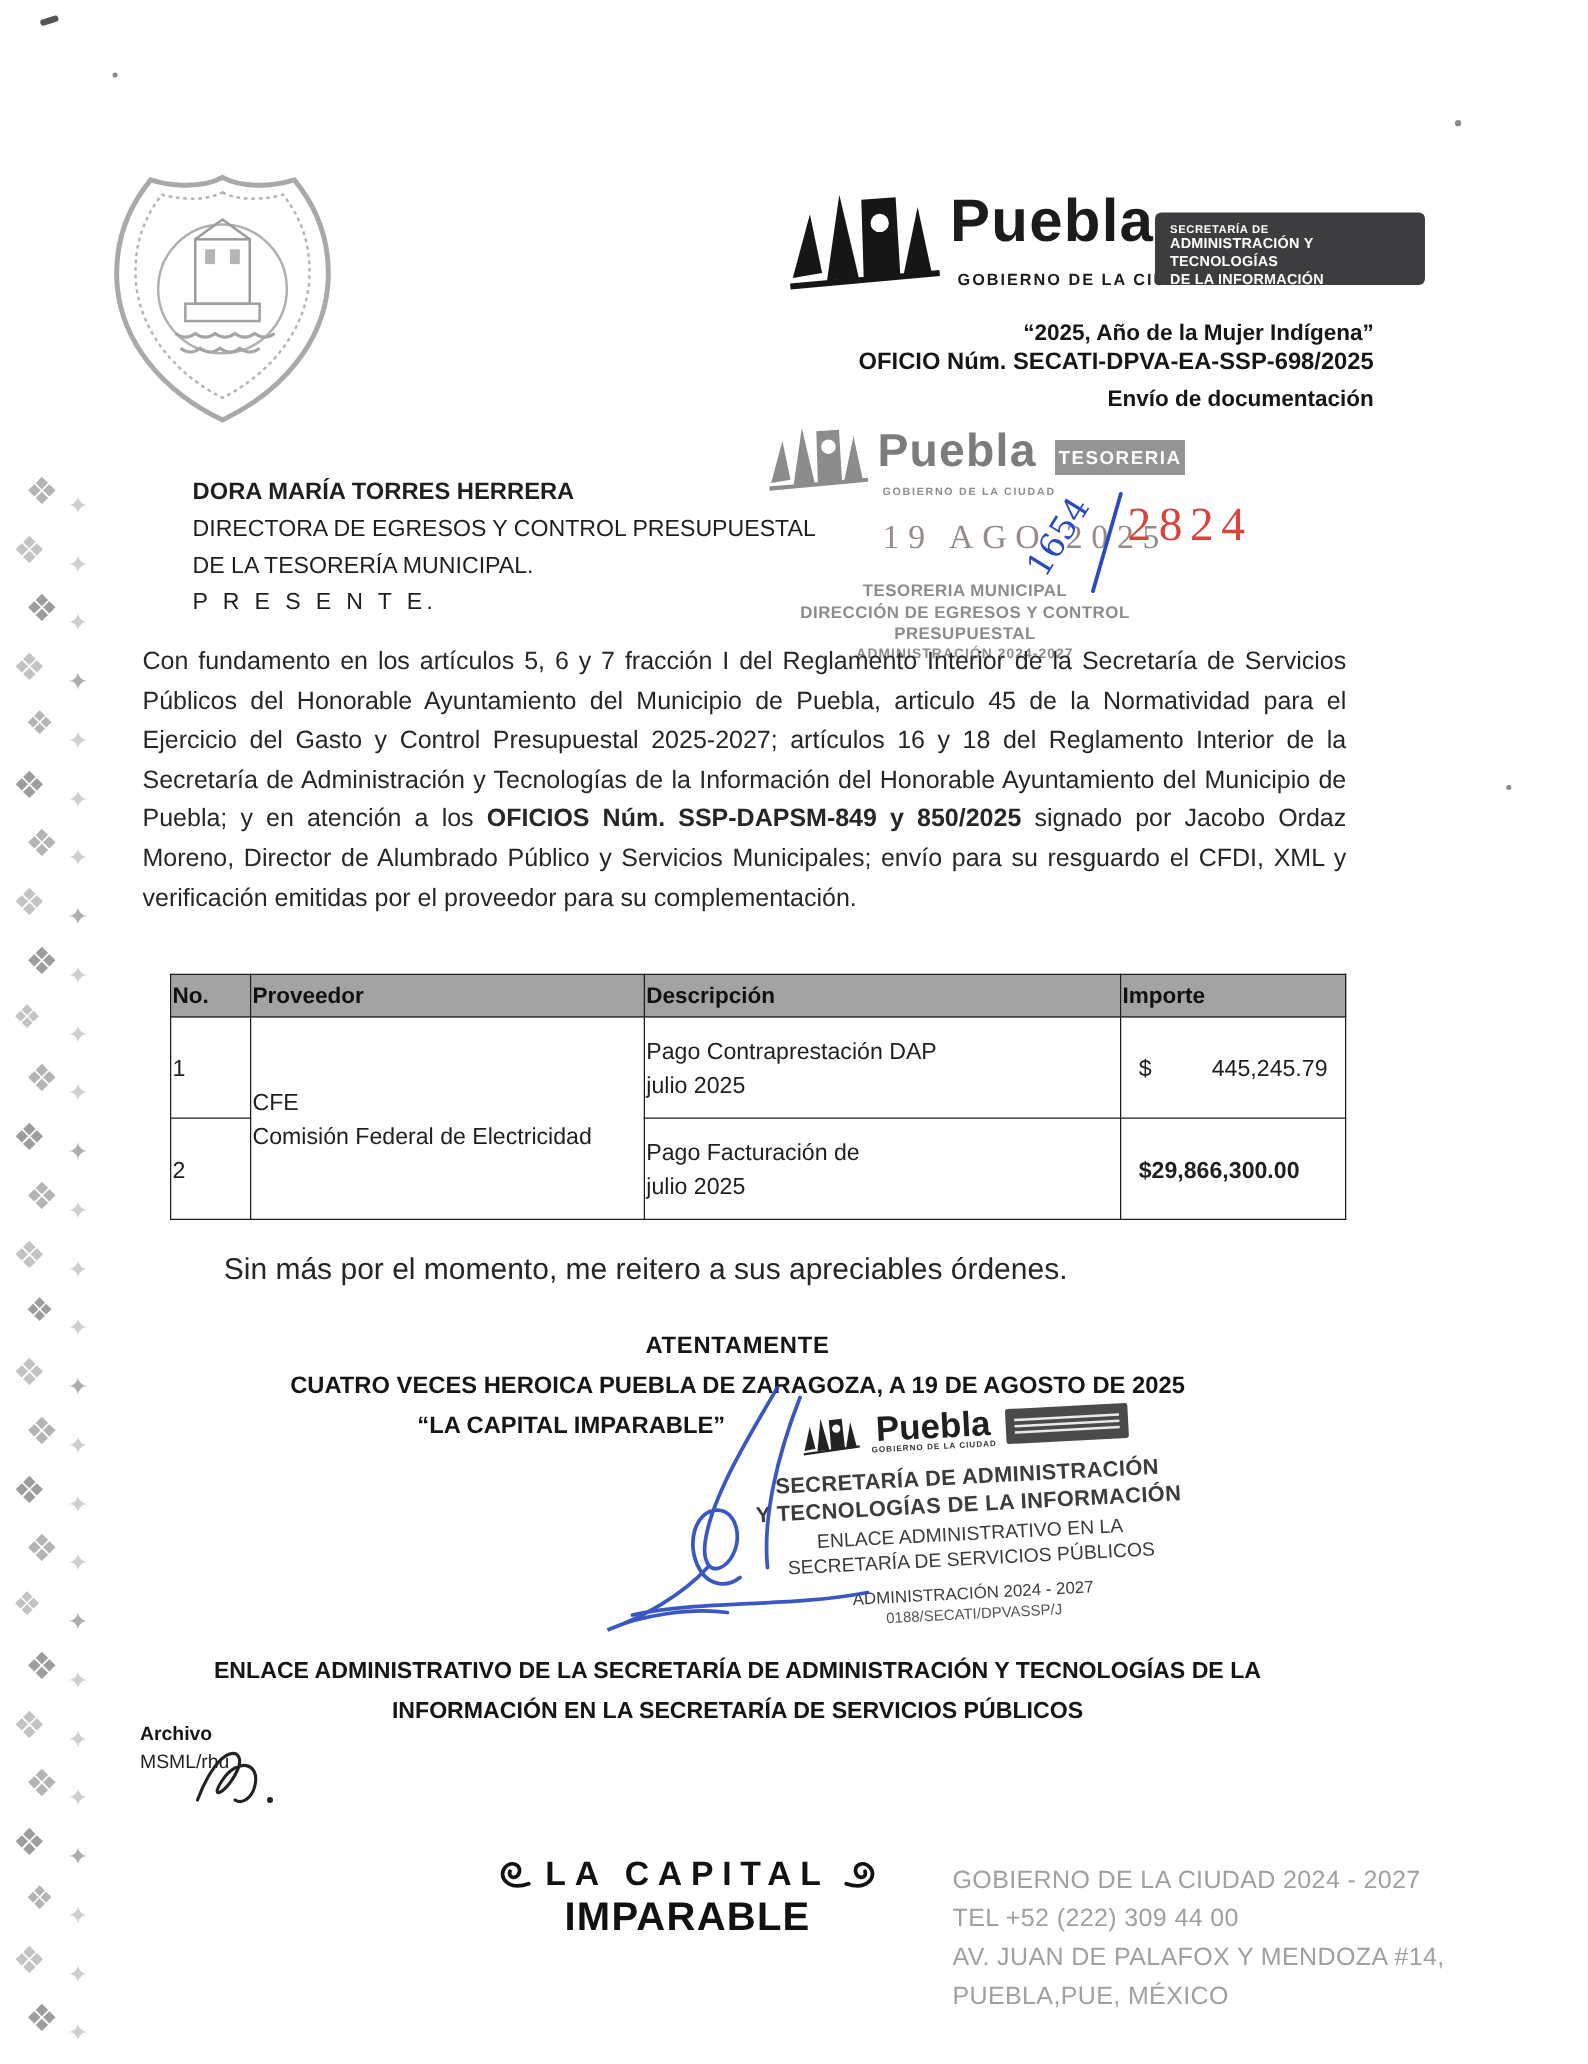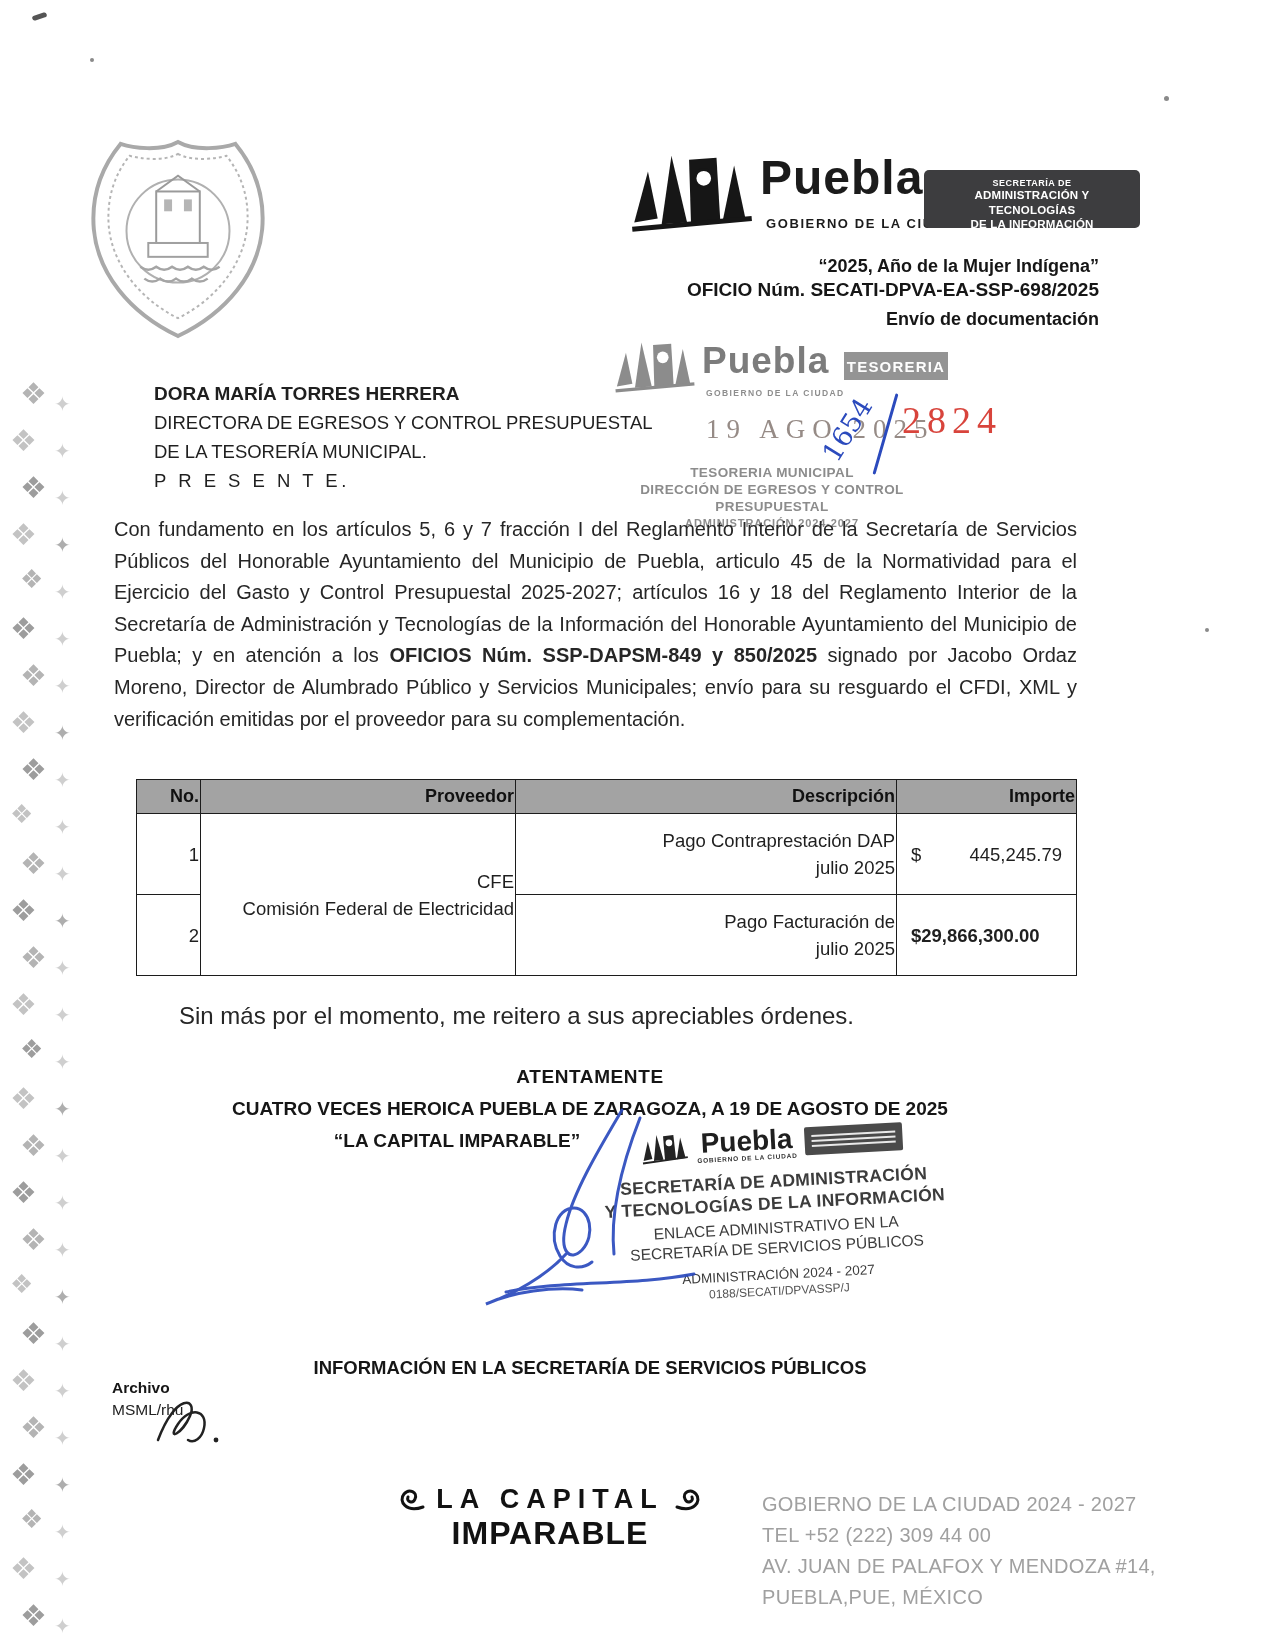--- a/index.html
+++ b/index.html
@@ -18,21 +18,21 @@
   .orn-row:nth-child(5n) .orn-g1{font-size:26px;}
 
   
   .crest{position:absolute;left:76px;top:136px;width:204px;height:208px;}
 
   
   .brand-icon{position:absolute;left:628px;top:146px;width:128px;height:94px;color:#161616;}
   .brand-name{position:absolute;left:760px;top:150px;font-size:48px;font-weight:bold;color:#1b1b1b;letter-spacing:1px;}
   .brand-tagline{position:absolute;left:766px;top:216px;font-size:13px;font-weight:bold;letter-spacing:1.6px;color:#1b1b1b;}
   .brand-badge{position:absolute;left:924px;top:170px;width:216px;height:58px;background:#3d3d3f;border-radius:5px;
-               color:#fff;padding:8px 28px;box-sizing:border-box;text-align:center;}
+               color:#fff;padding:8px 12px;box-sizing:border-box;}
   .badge-l1{font-size:9px;font-weight:bold;letter-spacing:.5px;}
   .badge-l2,.badge-l3{font-size:11.5px;font-weight:bold;line-height:14.5px;letter-spacing:.2px;}
 
   
   .header-right{position:absolute;left:453px;top:256px;width:646px;text-align:right;color:#161616;}
   .hr-quote{font-size:18px;font-weight:bold;}
   .hr-oficio{font-size:19px;font-weight:bold;margin-top:2px;}
   .hr-subject{font-size:18px;font-weight:bold;margin-top:8px;}
 
   
@@ -57,21 +57,21 @@
   .s1-lines{position:absolute;left:582px;top:464px;width:380px;text-align:center;color:#8c8c8c;
             font-weight:bold;font-size:13.5px;line-height:17px;letter-spacing:.4px;}
   .s1-line4{font-size:11px;letter-spacing:.9px;}
 
   
   .body-par{position:absolute;left:114px;top:514px;width:963px;margin:0;font-size:20px;
             line-height:31.6px;text-align:justify;color:#262626;}
 
   
   .doc-table{position:absolute;left:136px;top:779px;border-collapse:collapse;table-layout:fixed;}
-  .doc-table th,.doc-table td{border:1.6px solid #1c1c1c;text-align:right;vertical-align:middle;}
+  .doc-table th,.doc-table td{border:1.6px solid #1c1c1c;text-align:left;vertical-align:middle;}
   .doc-table th{background:#a3a3a3;font-size:18px;font-weight:bold;height:31px;color:#111;}
   .col-no{width:64px;}.col-provider{width:315px;}.col-desc{width:381px;}.col-amount{width:180px;}
   .doc-table td{font-size:18.5px;color:#1f1f1f;height:78px;line-height:27px;}
   .amount-flex{display:flex;justify-content:space-between;padding:0 13px;}
   .amt-bold{font-weight:bold;}
 
   
   .closing{position:absolute;left:179px;top:1002px;font-size:24px;color:#262626;}
 
   
@@ -394,20 +394,21 @@
 
   <svg class="ink-sig" width="240" height="215" viewBox="0 0 240 215" xmlns="http://www.w3.org/2000/svg">
     <g fill="none" stroke="#2b4abd" stroke-width="3" stroke-linecap="round" opacity="0.92">
       <path d="M160 6 C140 40 112 86 104 120 C97 148 108 158 120 146 C134 131 128 104 112 104 C94 104 86 132 98 152 C106 165 120 166 130 158"></path>
       <path d="M178 14 C160 60 148 110 152 150"></path>
       <path d="M104 150 C84 172 52 190 24 200 C50 188 92 182 120 186"></path>
       <path d="M44 188 C100 176 170 182 232 170"></path>
     </g>
   </svg>
 
+  <div class="sig-line sig-title1">ENLACE ADMINISTRATIVO DE LA SECRETARÍA DE ADMINISTRACIÓN Y TECNOLOGÍAS DE LA</div>
   <div class="sig-line sig-title2">INFORMACIÓN EN LA SECRETARÍA DE SERVICIOS PÚBLICOS</div>
 
   <div class="archive-label">Archivo</div>
   <div class="archive-initials">MSML/rhu</div>
   <svg class="archive-flourish" width="80" height="70" viewBox="0 0 80 70" xmlns="http://www.w3.org/2000/svg">
     <path d="M8 56 C26 8 48 14 40 32 C32 50 16 58 28 40 C40 22 58 26 54 44 C52 54 44 60 38 56" fill="none" stroke="#222" stroke-width="2.5" stroke-linecap="round"></path>
     <circle cx="66" cy="56" r="2.4" fill="#222"></circle>
   </svg>
 
   <div class="footer-logo">

